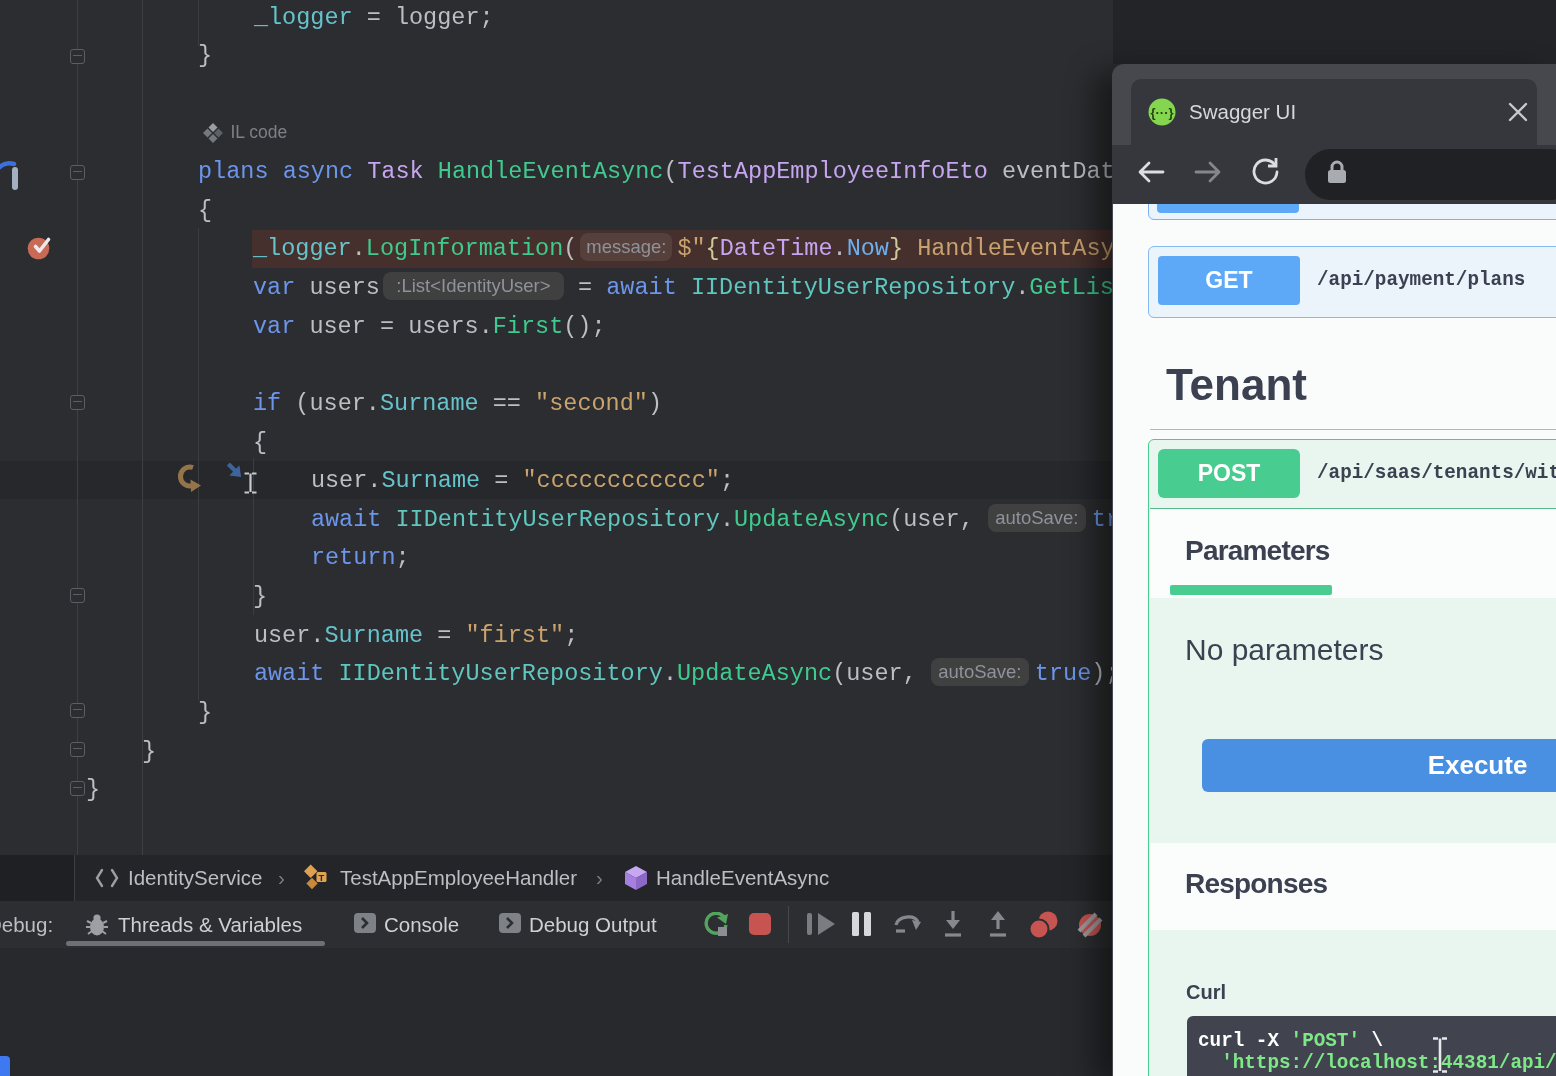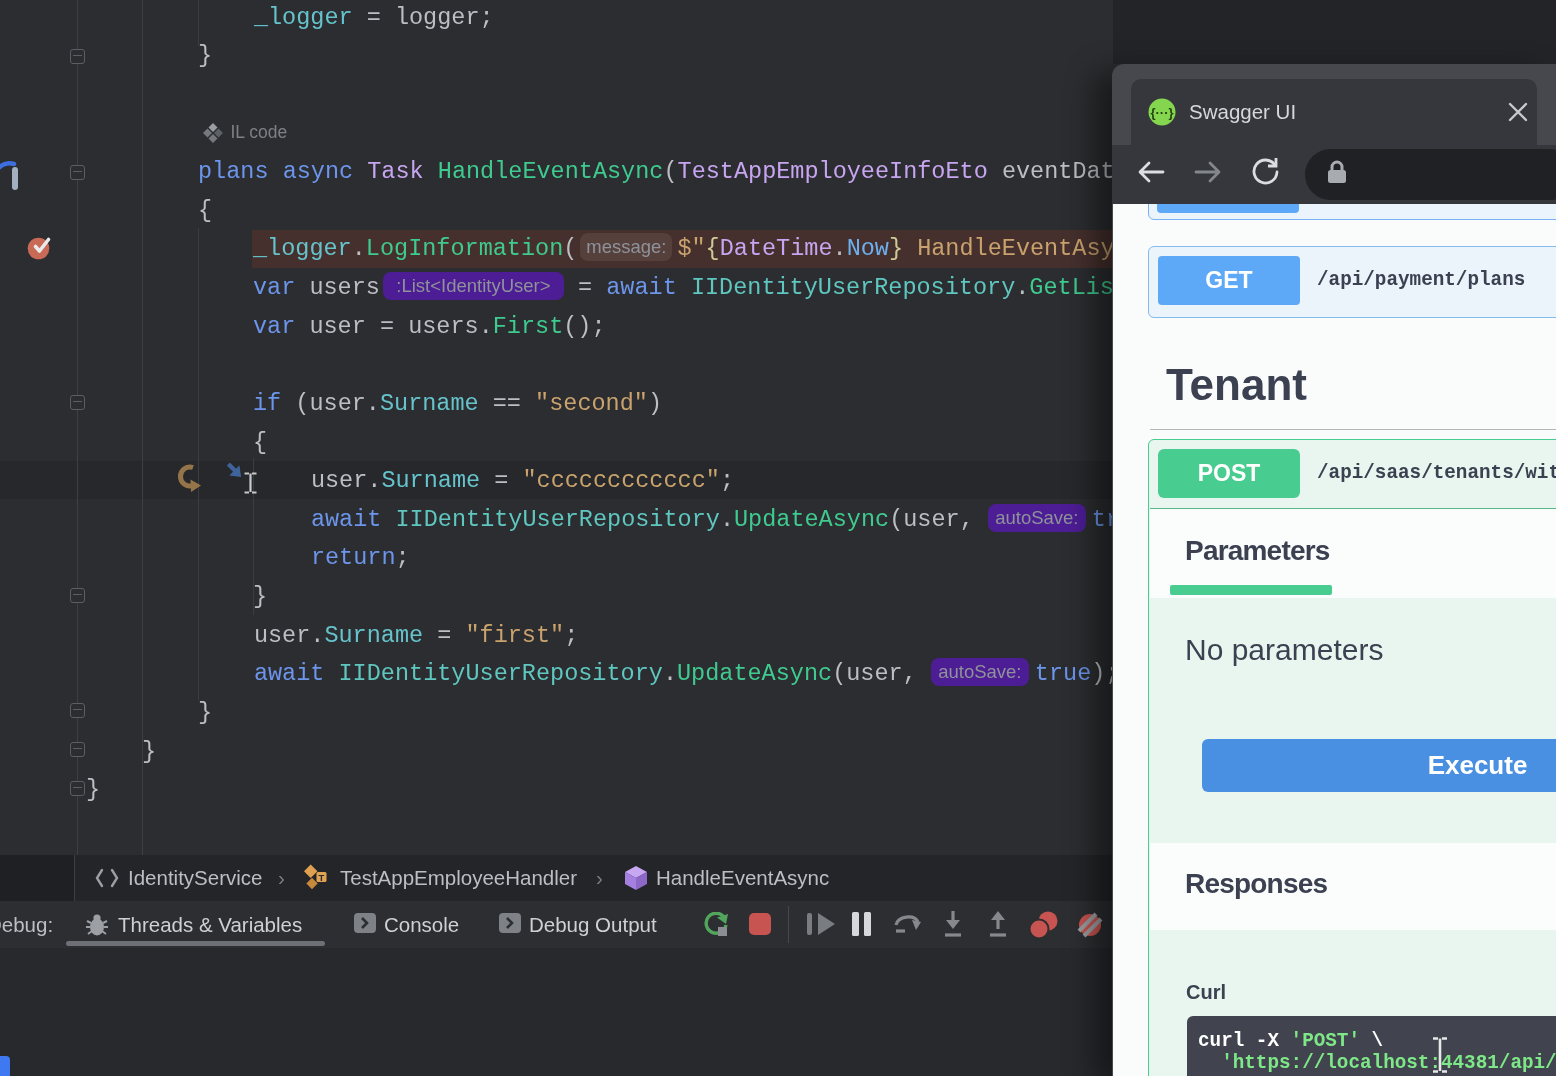--- a/index.html
+++ b/index.html
@@ -9,21 +9,21 @@
 #editor{position:absolute;left:0;top:0;width:1113px;height:855px;background:#2b2d30;overflow:hidden;}
 .cl{position:absolute;height:39px;line-height:38.66px;font-family:"Liberation Mono",monospace;font-size:23.5px;white-space:pre;color:#bcbec4;}
 .kw{color:#6c95eb;}
 .mth{color:#3fcb8f;}
 .typ{color:#c8a5f0;}
 .fld{color:#66c3cc;}
 .itf{color:#5fc7c0;}
 .str{color:#c9a26d;}
 .now{color:#6cb0f0;}
 .brc{color:#cec999;}
-.hint{display:inline-block;box-sizing:border-box;text-align:center;font-family:"Liberation Sans",sans-serif;font-size:18.5px;color:#8f929a;background:#4c1d95;border-radius:8px;height:28px;line-height:28px;vertical-align:2px;}
+.hint{display:inline-block;box-sizing:border-box;text-align:center;font-family:"Liberation Sans",sans-serif;font-size:18.5px;color:#8f929a;background:#404040;border-radius:8px;height:28px;line-height:28px;vertical-align:2px;}
 .hintr{background:#55403c;}
 .vline{position:absolute;width:1px;background:#3d3f43;}
 .fold{position:absolute;width:13px;height:13px;border:1.5px solid #5b5e63;border-radius:3px;left:69.5px;background:#2b2d30;}
 .fold:after{content:"";position:absolute;left:2px;right:2px;top:4.5px;height:1.5px;background:#5b5e63;}
 
 #crumbs{position:absolute;left:0;top:855px;width:1202px;height:46px;background:#232528;}
 #dbgbar{position:absolute;left:0;top:901px;width:1113px;height:47px;background:#2c2e31;}
 #console{position:absolute;left:0;top:948px;width:1113px;height:128px;background:#28292d;}
 .ctxt{position:absolute;font-size:20.5px;color:#bcbec4;line-height:46px;white-space:pre;}
 .dtxt{position:absolute;font-size:20.5px;color:#ced0d4;line-height:47px;white-space:pre;}

